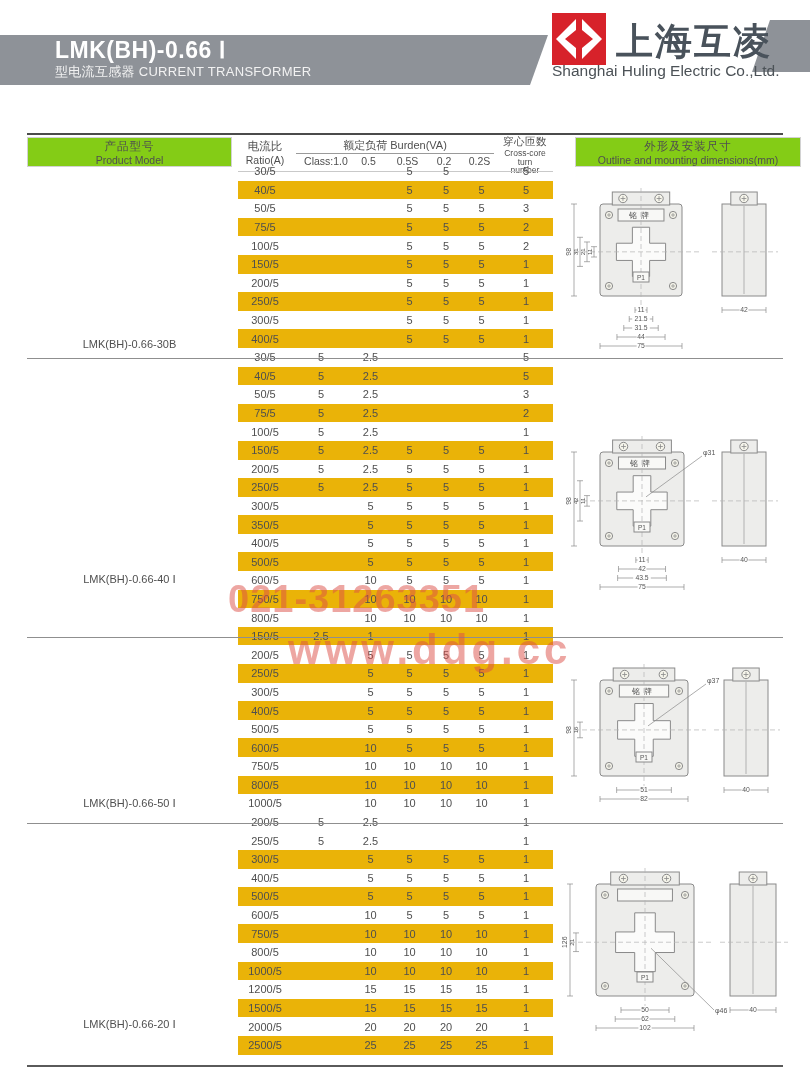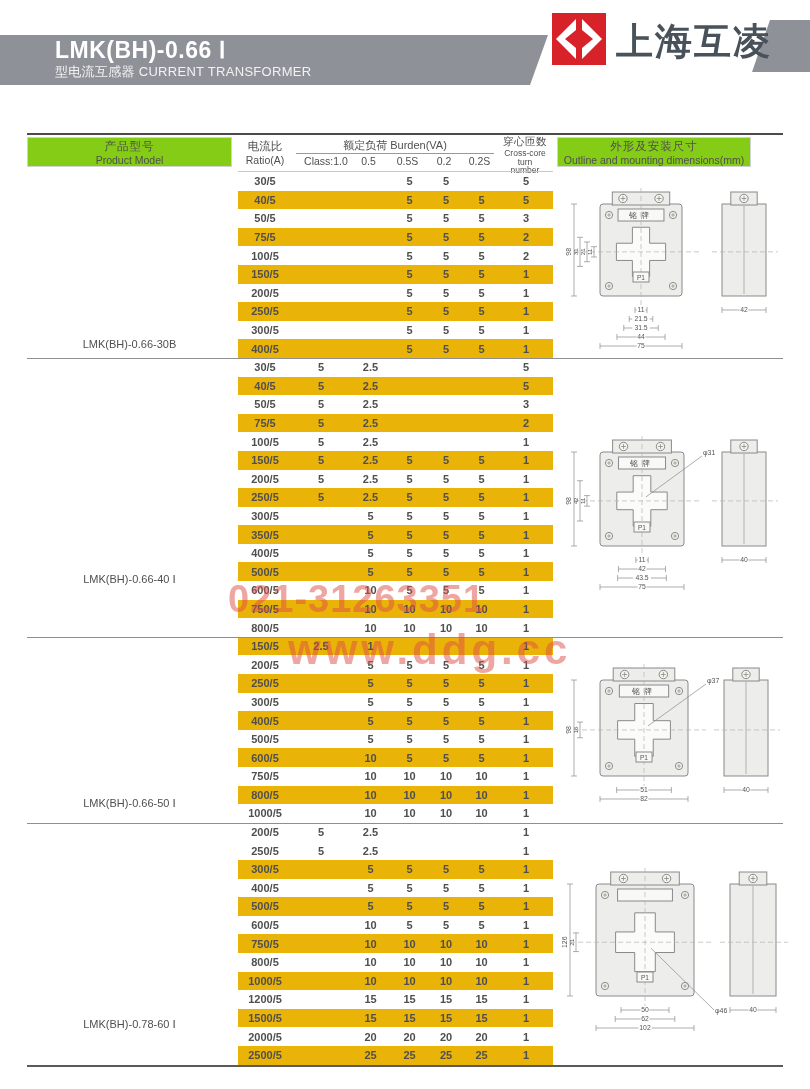--- a/index.html
+++ b/index.html
@@ -18,34 +18,34 @@
   .logo-en { position:absolute; left:552px; top:62px; font-size:15.5px; color:#4c5257; }
 
   
   .tbl { position:absolute; left:27px; top:133px; width:756px; height:940px; }
   .topline { position:absolute; left:0; top:0; width:756px; height:2px; background:#4b4b4b; }
   .hbox { position:absolute; top:4px; height:30px; background:#84cc16; border:1px solid #d2d2d2;
           display:flex; flex-direction:column; align-items:center; justify-content:center; }
   .hbox .cn { font-size:11.5px; color:#4f4f4f; letter-spacing:1px; }
   .hbox .en { font-size:10.5px; color:#4f4f4f; }
   .h-product { left:0; width:205px; }
-  .h-outline { left:530px; width:194px; }
+  .h-outline { left:548px; width:226px; }
   .h-ratio { position:absolute; left:211px; top:6px; width:54px; text-align:center; }
   .h-ratio .cn { font-size:11.5px; color:#4f4f4f; }
   .h-ratio .en { font-size:10.5px; color:#4f4f4f; }
   .h-burden { position:absolute; left:269px; top:5px; width:198px; text-align:center; font-size:11px; color:#4f4f4f; }
   .burden-underline { position:absolute; left:269px; top:19.5px; width:198px; height:1px; background:#9a9a9a; }
   .cls-label { position:absolute; top:22px; font-size:10.5px; color:#4f4f4f; text-align:center; }
   .h-turns { position:absolute; left:470px; top:2px; width:56px; text-align:center; color:#4f4f4f; }
   .h-turns .cn { font-size:10.5px; letter-spacing:.5px; }
   .h-turns .en { font-size:8.5px; line-height:8.5px; }
   .headline2 { position:absolute; left:211px; top:37.5px; width:315px; height:1px; background:#c9c9c9; }
 
   
-  .rows { position:absolute; left:211px; top:39px; width:315px;font-weight:bold; }
+  .rows { position:absolute; left:211px; top:29px; width:315px; }
   .row { display:flex; height:18.6px; align-items:center; }
   .row.shaded { background:#eab308; }
   .cell { font-size:11px; color:#4f4f4f; text-align:center; }
   .c-ratio{width:54px;} .c-c10{width:58px;} .c-c05{width:41px;} .c-c05s{width:37px;}
   .c-c02{width:36px;} .c-c02s{width:35px;} .c-turns{width:54px;}
 
   .model-label { position:absolute; left:0; width:205px; text-align:center; font-size:11px; color:#4f4f4f; }
   .sep { position:absolute; left:0; width:756px; height:1px; background:#8f8f8f; }
   .sep-end { height:2px; background:#5a5a5a; }
 
@@ -67,20 +67,21 @@
   <div class="band-wedge"></div>
   <div class="title">LMK(BH)-0.66 Ⅰ</div>
   <div class="subtitle">型电流互感器 CURRENT TRANSFORMER</div>
 
   <svg class="logo-square" viewBox="0 0 54 52">
     <rect x="0" y="0" width="54" height="52" fill="#d7222a"></rect>
     <polygon points="24,6 4,26 24,46 24,35 13,26 24,17" fill="#fff"></polygon>
     <polygon points="30,6 50,26 30,46 30,35 41,26 30,17" fill="#fff"></polygon>
   </svg>
   <div class="logo-cn">上海互凌</div>
+  <div class="logo-en">Shanghai Huling Electric Co.,Ltd.</div>
 
   <div class="tbl">
     <div class="topline"></div>
 
     <div class="hbox h-product">
       <div class="cn">产品型号</div>
       <div class="en">Product Model</div>
     </div>
 
     <div class="h-ratio">
@@ -545,21 +546,21 @@
           <span class="cell c-turns">1</span>
         </div>
       </div>
     <div id="labels-seps">
         <div class="model-label" style="top: 205px;">LMK(BH)-0.66-30B</div>
         <div class="sep" style="top: 225px;"></div>
         <div class="model-label" style="top: 440px;">LMK(BH)-0.66-40 Ⅰ</div>
         <div class="sep" style="top: 504px;"></div>
         <div class="model-label" style="top: 664px;">LMK(BH)-0.66-50 Ⅰ</div>
         <div class="sep" style="top: 690px;"></div>
-        <div class="model-label" style="top: 885px;">LMK(BH)-0.78-60 Ⅰ</div>
+        <div class="model-label" style="top: 885px;">LMK(BH)-0.66-20 Ⅰ</div>
         <div class="sep sep-end" style="top: 932px;"></div>
       </div>
     <div id="drawings">
         <div class="drawing" style="left: 533px; top: 55px;"><svg width="225" height="166" viewBox="0 0 225 166">
             <rect x="40" y="16" width="82" height="92" rx="3" fill="#ededeb" stroke="#8a8a8a"></rect>
             <rect x="52.3" y="4" width="57.4" height="13" fill="#ededeb" stroke="#8a8a8a"></rect>
             <circle cx="62.96" cy="10.5" r="4.2" fill="#f5f4ea" stroke="#8a8a8a"></circle>
             <line x1="60.56" y1="10.5" x2="65.36" y2="10.5" stroke="#8a8a8a" stroke-width=".8"></line>
             <line x1="62.96" y1="8.1" x2="62.96" y2="12.9" stroke="#8a8a8a" stroke-width=".8"></line>
             <circle cx="99.03999999999999" cy="10.5" r="4.2" fill="#f5f4ea" stroke="#8a8a8a"></circle>

